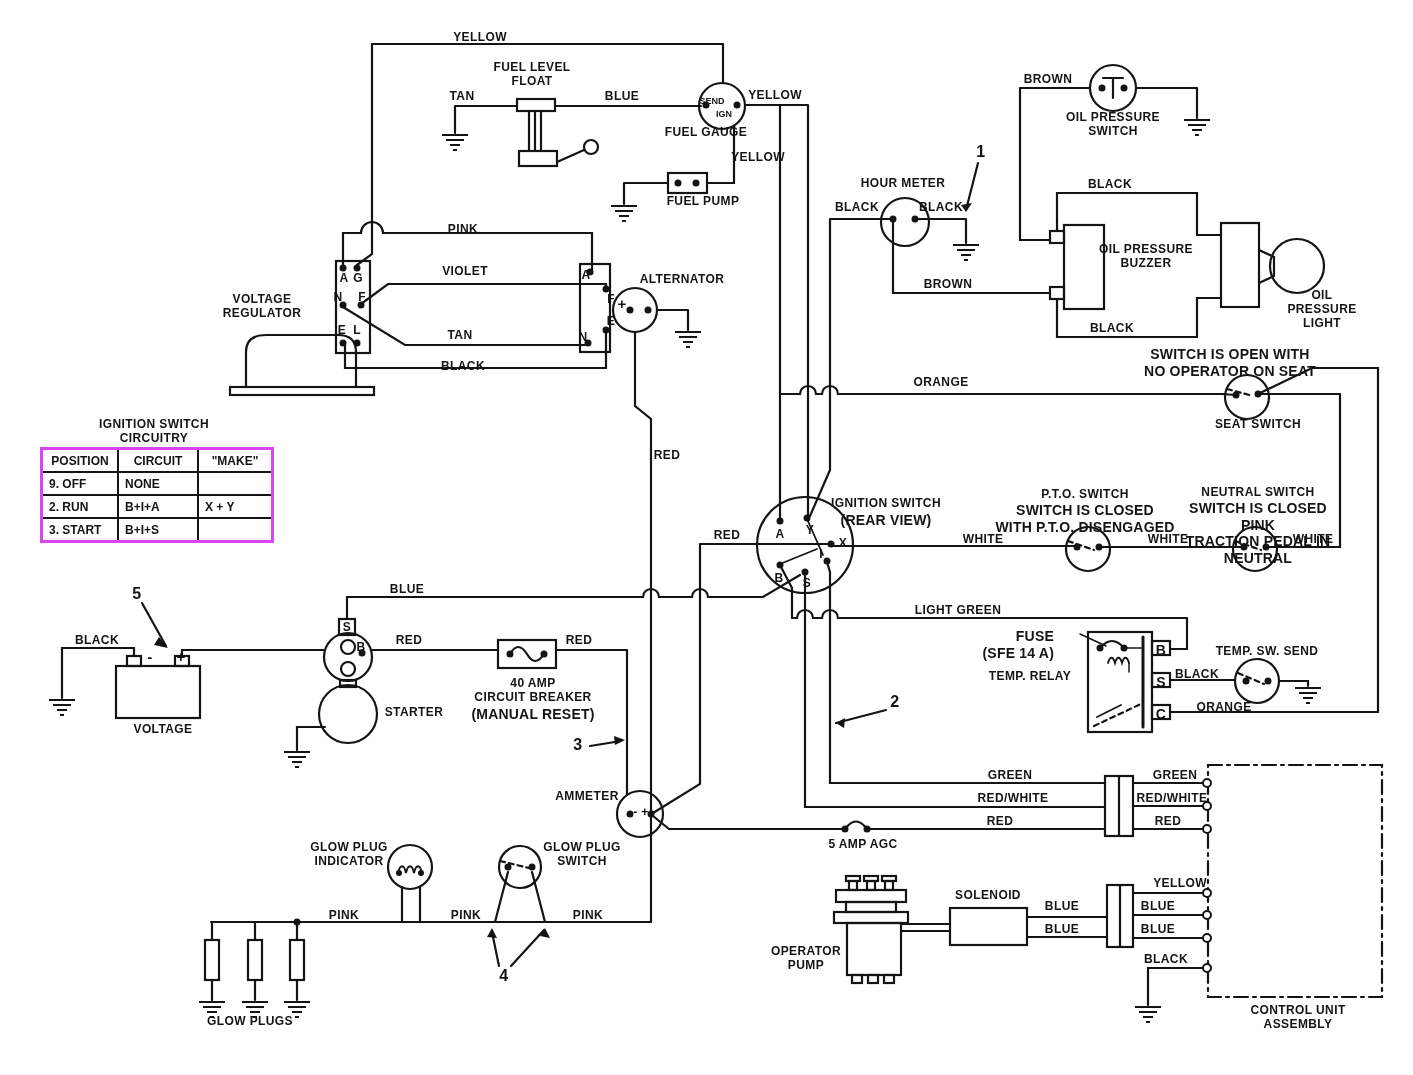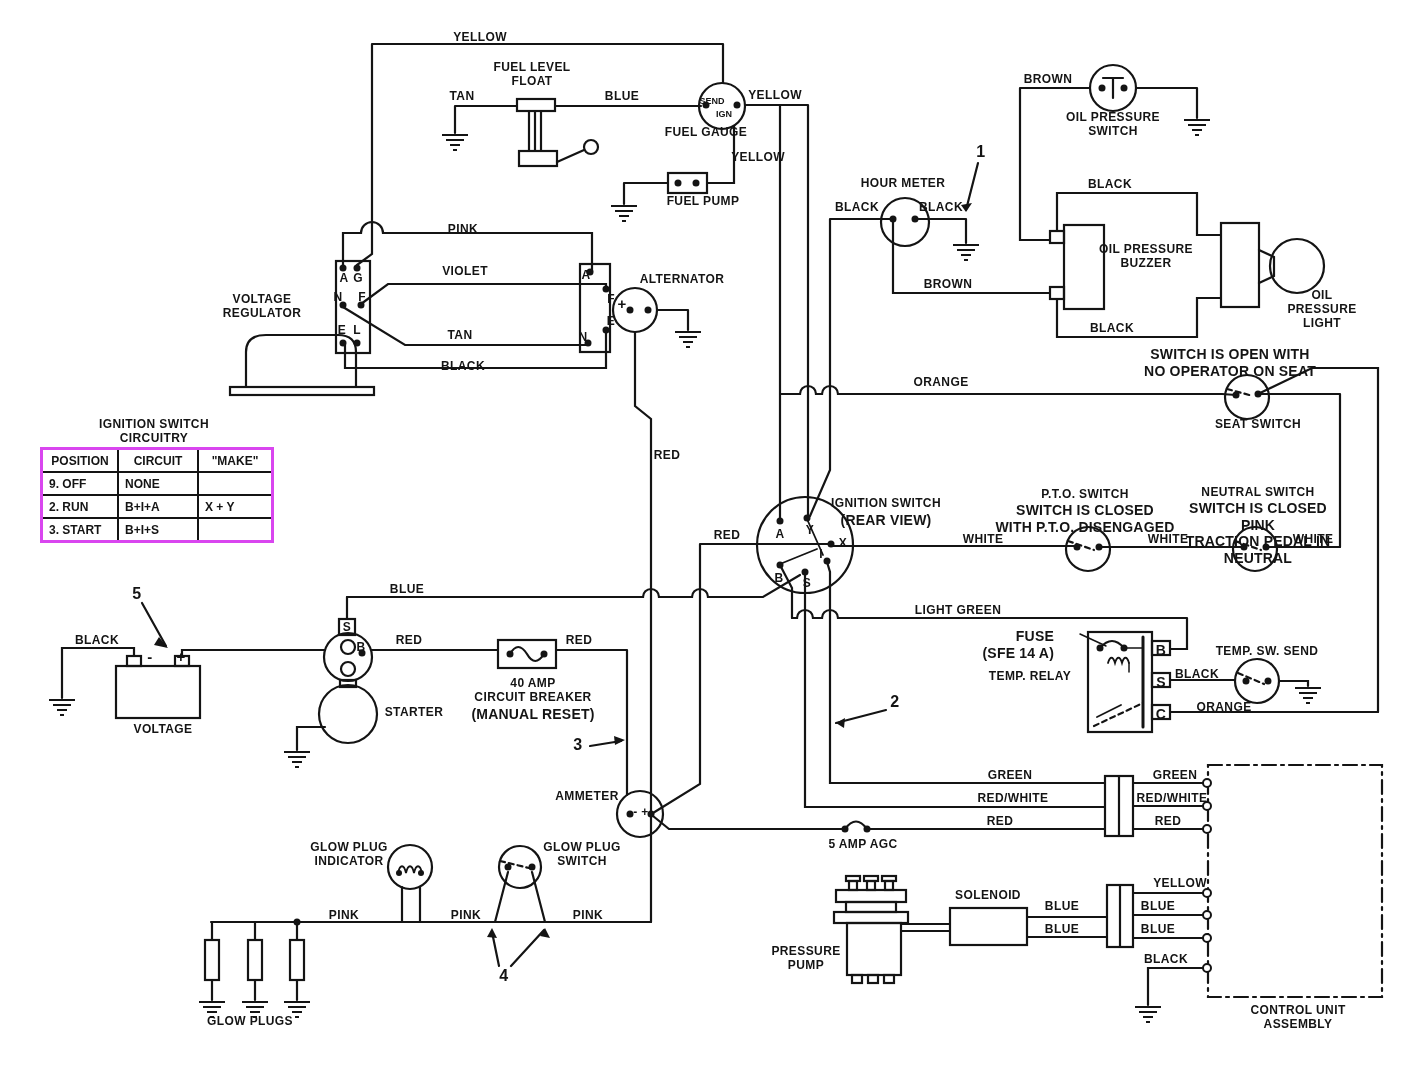--- a/index.html
+++ b/index.html
@@ -379,21 +379,21 @@
 
 <div class="lb" style="left:349px;top:840px">GLOW PLUG
 INDICATOR</div>
 <div class="lb" style="left:582px;top:840px">GLOW PLUG
 SWITCH</div>
 <div class="lb" style="left:250px;top:1014px">GLOW PLUGS</div>
 <div class="lb" style="left:344px;top:908px">PINK</div>
 <div class="lb" style="left:466px;top:908px">PINK</div>
 <div class="lb" style="left:588px;top:908px">PINK</div>
 
-<div class="lb" style="left:806px;top:944px">PRESSURE
+<div class="lb" style="left:806px;top:944px">OPERATOR
 PUMP</div>
 <div class="lb" style="left:988px;top:888px">SOLENOID</div>
 <div class="lb" style="left:1180px;top:876px">YELLOW</div>
 <div class="lb" style="left:1062px;top:899px">BLUE</div>
 <div class="lb" style="left:1062px;top:922px">BLUE</div>
 <div class="lb" style="left:1158px;top:899px">BLUE</div>
 <div class="lb" style="left:1158px;top:922px">BLUE</div>
 <div class="lb" style="left:1166px;top:952px">BLACK</div>
 <div class="lb" style="left:1298px;top:1003px">CONTROL UNIT
 ASSEMBLY</div>

